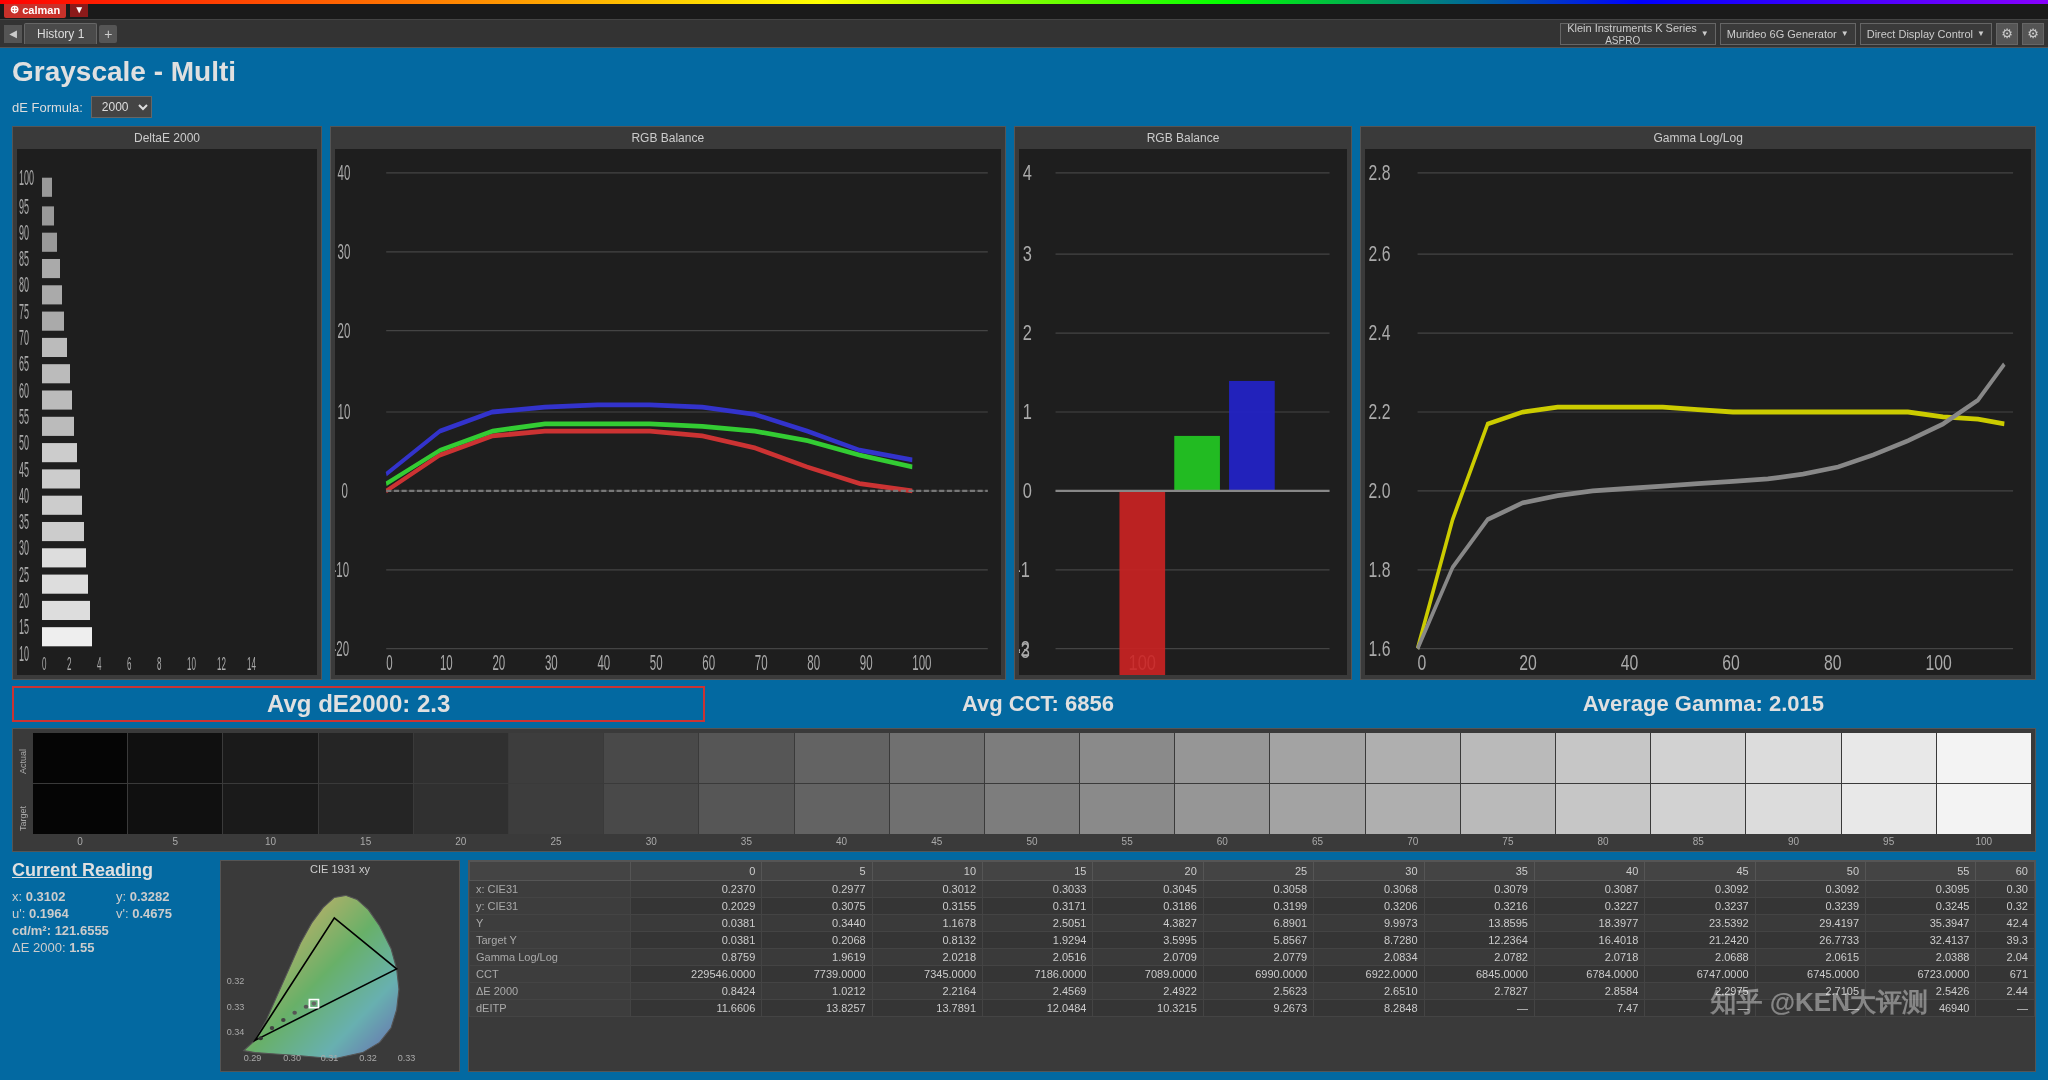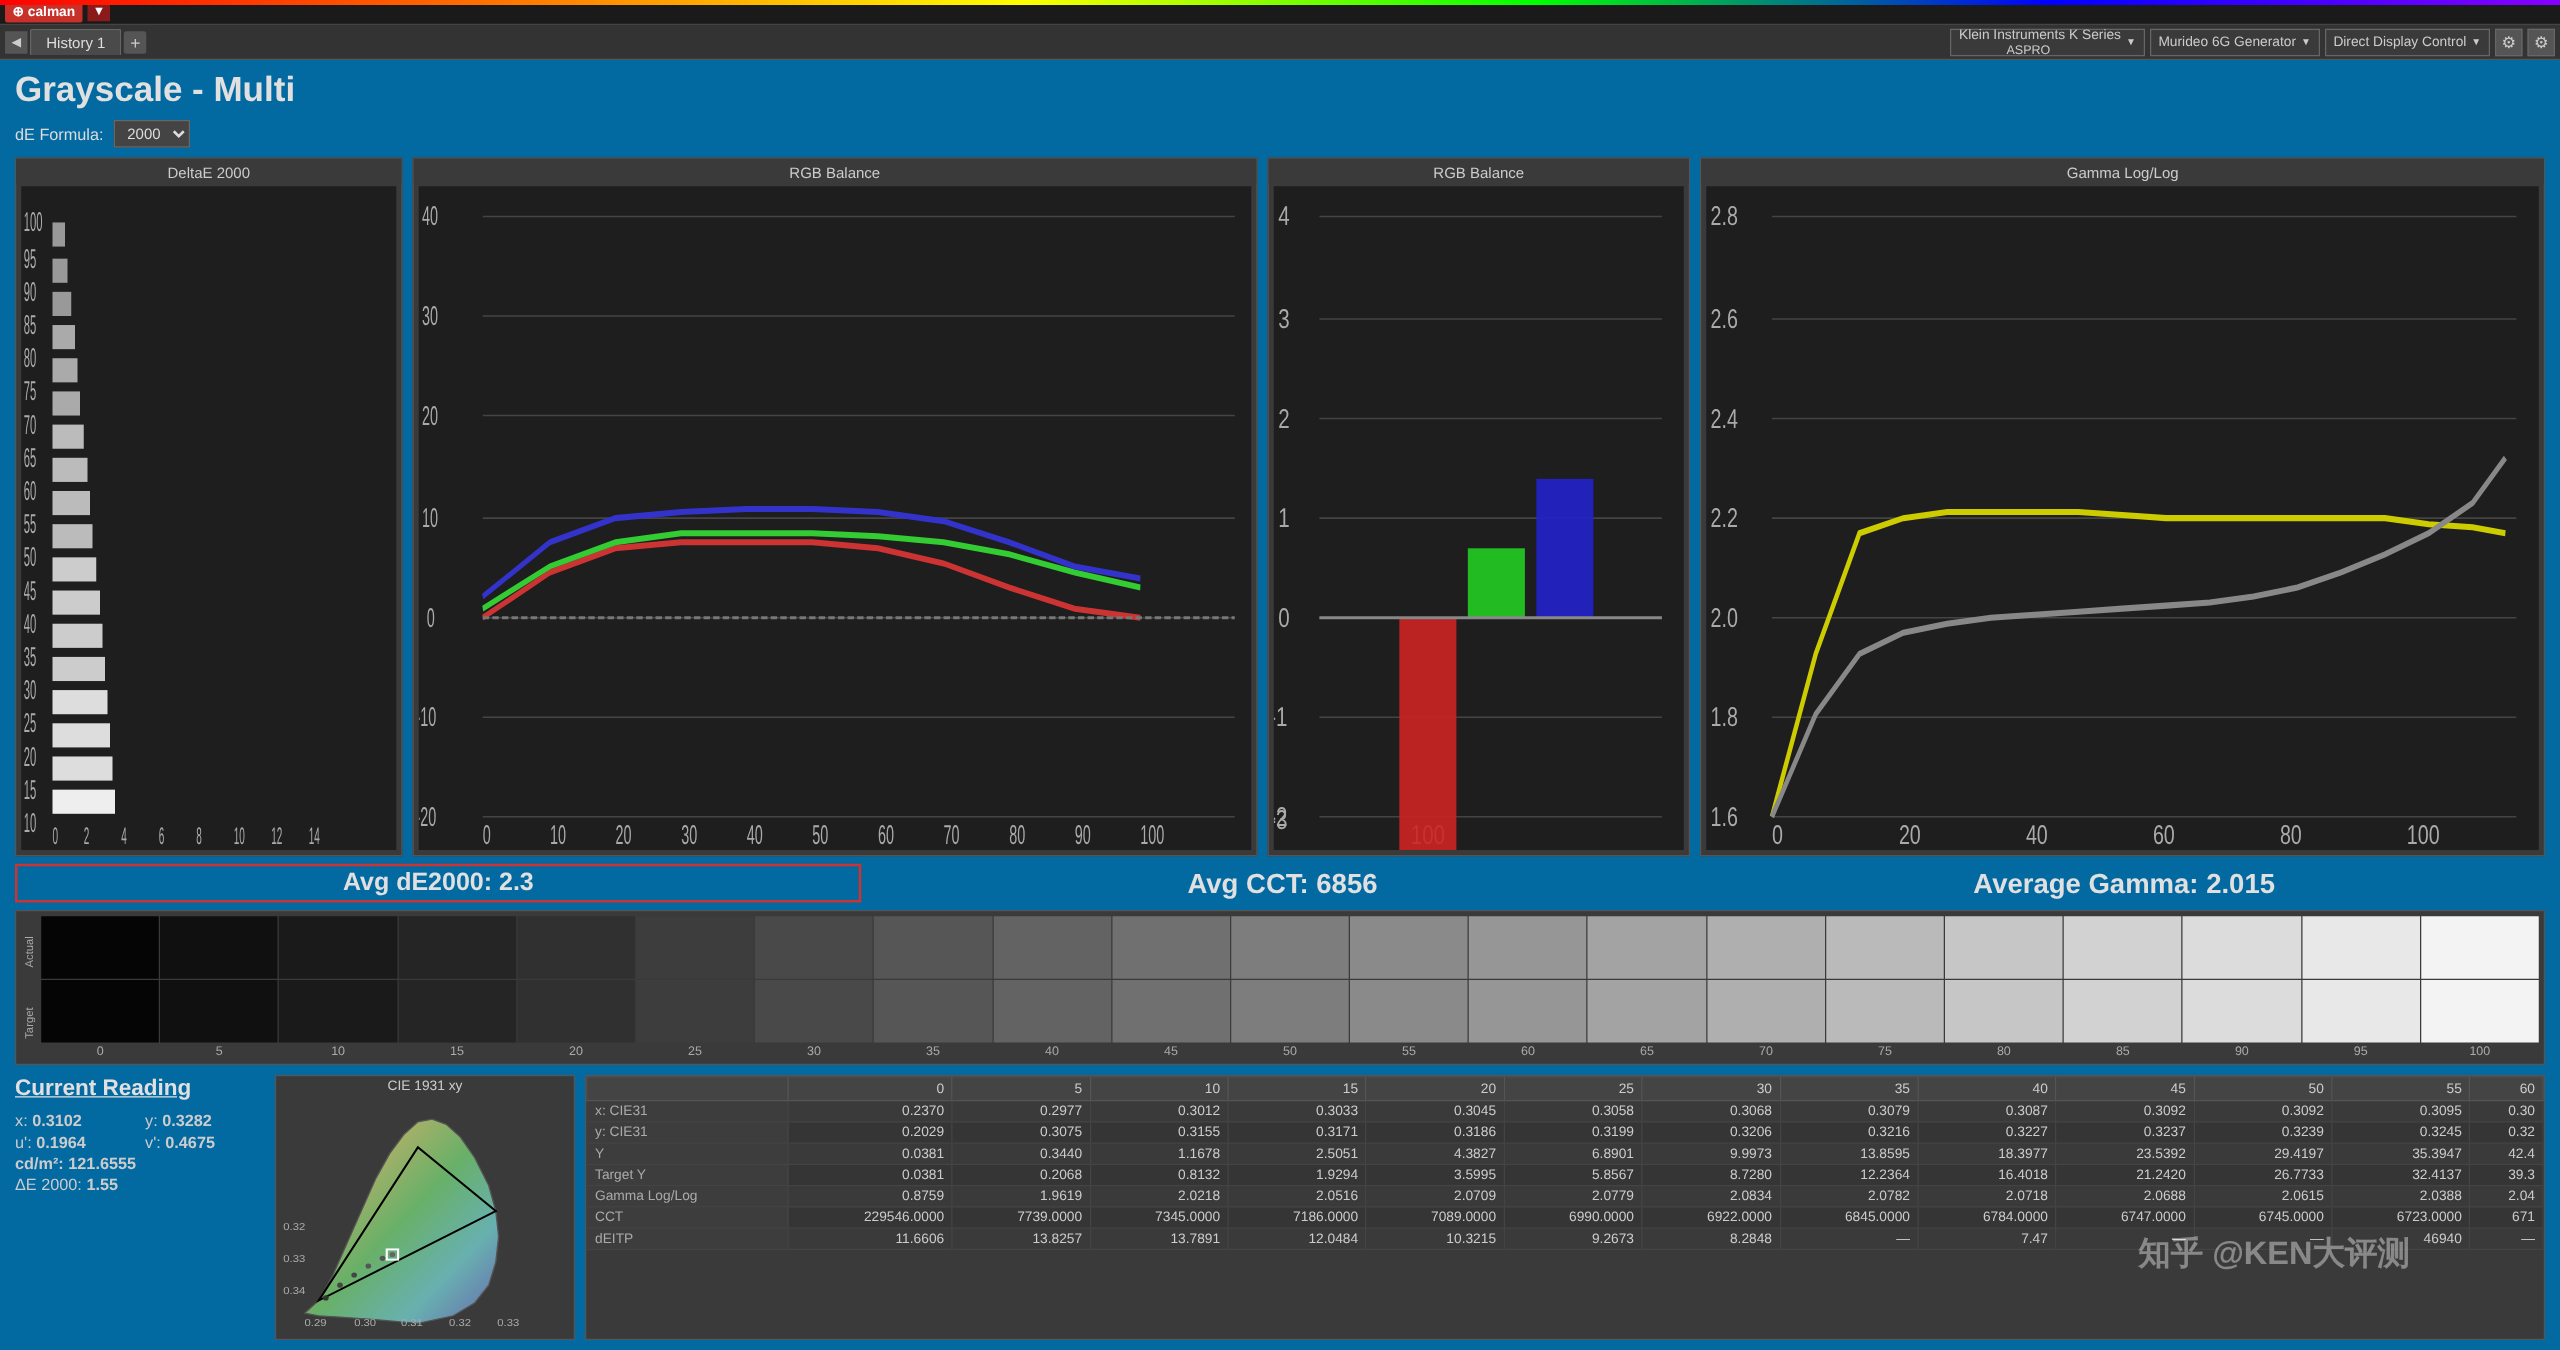--- a/index.html
+++ b/index.html
@@ -211,22 +211,22 @@
     }
     .stat-item {
       flex: 1;
       text-align: center;
       font-size: 22px;
       font-weight: bold;
       color: #e0e0e0;
     }
     .stat-item.highlighted {
       border: 2px solid #cc3333;
-      padding: 2px 0;
-      font-size: 20px;
+      padding: 2px 12px;
+      font-size: 24px;
     }
 
     
     .swatches-section {
       background: #3a3a3a;
       border: 1px solid #555;
       padding: 4px;
       margin: 0 0 4px 0;
     }
     .swatches-row {
@@ -867,20 +867,36 @@
                 <td>6990.0000</td>
                 <td>6922.0000</td>
                 <td>6845.0000</td>
                 <td>6784.0000</td>
                 <td>6747.0000</td>
                 <td>6745.0000</td>
                 <td>6723.0000</td>
                 <td>671</td>
               </tr>
               <tr>
+                <td>ΔE 2000</td>
+                <td>0.8424</td>
+                <td>1.0212</td>
+                <td>2.2164</td>
+                <td>2.4569</td>
+                <td>2.4922</td>
+                <td>2.5623</td>
+                <td>2.6510</td>
+                <td>2.7827</td>
+                <td>2.8584</td>
+                <td>2.2975</td>
+                <td>2.7105</td>
+                <td>2.5426</td>
+                <td>2.44</td>
+              </tr>
+              <tr>
                 <td>dEITP</td>
                 <td>11.6606</td>
                 <td>13.8257</td>
                 <td>13.7891</td>
                 <td>12.0484</td>
                 <td>10.3215</td>
                 <td>9.2673</td>
                 <td>8.2848</td>
                 <td>—</td>
                 <td>7.47</td>

